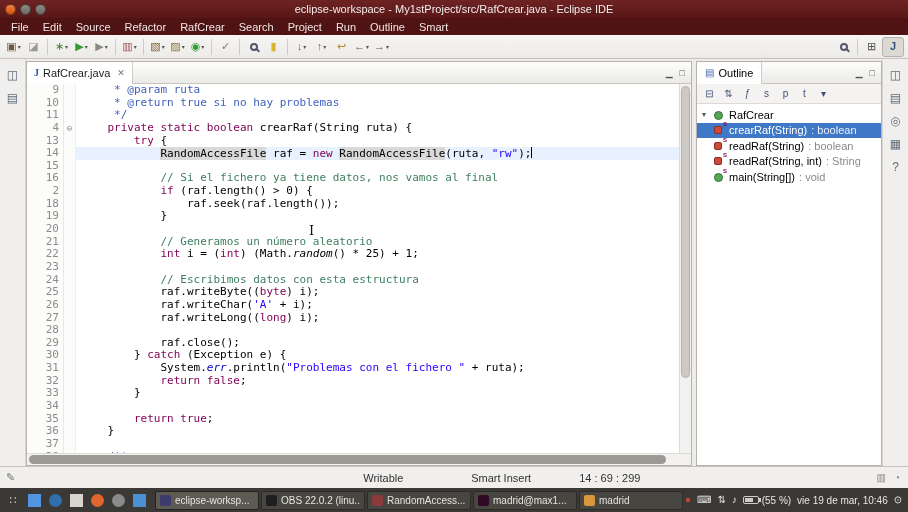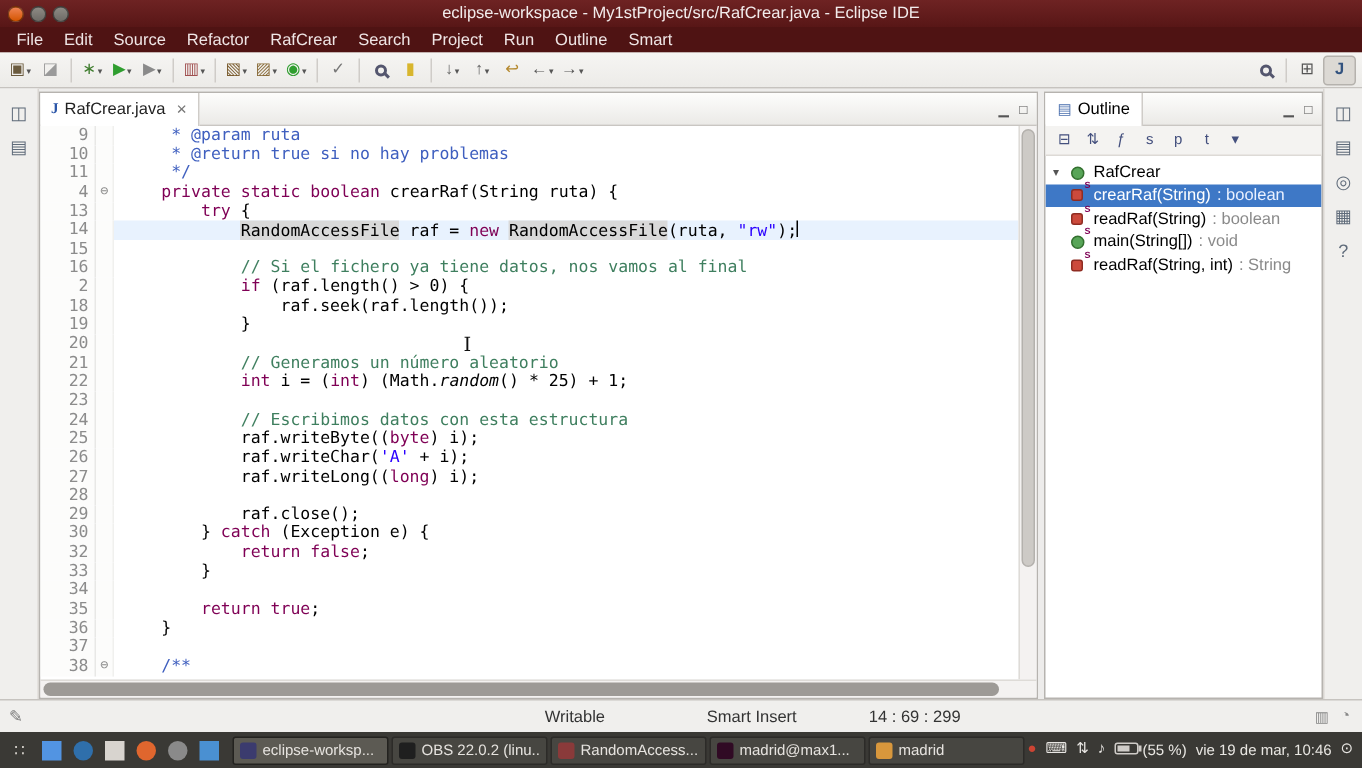--- a/index.html
+++ b/index.html
@@ -257,20 +257,21 @@
             <div class="cl"><span class="ln">21</span><span class="fold"></span><span class="ct"><span class="sg-pl">            </span><span class="sg-cm">// Generamos un número aleatorio</span></span></div>
             <div class="cl"><span class="ln">22</span><span class="fold"></span><span class="ct"><span class="sg-pl">            </span><span class="sg-kw">int</span><span class="sg-pl"> i = (</span><span class="sg-kw">int</span><span class="sg-pl">) (Math.</span><span class="sg-it">random</span><span class="sg-pl">() * 25) + 1;</span></span></div>
             <div class="cl"><span class="ln">23</span><span class="fold"></span><span class="ct"></span></div>
             <div class="cl"><span class="ln">24</span><span class="fold"></span><span class="ct"><span class="sg-pl">            </span><span class="sg-cm">// Escribimos datos con esta estructura</span></span></div>
             <div class="cl"><span class="ln">25</span><span class="fold"></span><span class="ct"><span class="sg-pl">            raf.writeByte((</span><span class="sg-kw">byte</span><span class="sg-pl">) i);</span></span></div>
             <div class="cl"><span class="ln">26</span><span class="fold"></span><span class="ct"><span class="sg-pl">            raf.writeChar(</span><span class="sg-st">'A'</span><span class="sg-pl"> + i);</span></span></div>
             <div class="cl"><span class="ln">27</span><span class="fold"></span><span class="ct"><span class="sg-pl">            raf.writeLong((</span><span class="sg-kw">long</span><span class="sg-pl">) i);</span></span></div>
             <div class="cl"><span class="ln">28</span><span class="fold"></span><span class="ct"></span></div>
             <div class="cl"><span class="ln">29</span><span class="fold"></span><span class="ct"><span class="sg-pl">            raf.close();</span></span></div>
             <div class="cl"><span class="ln">30</span><span class="fold"></span><span class="ct"><span class="sg-pl">        } </span><span class="sg-kw">catch</span><span class="sg-pl"> (Exception e) {</span></span></div>
+            <div class="cl"><span class="ln">31</span><span class="fold"></span><span class="ct"><span class="sg-pl">            System.</span><span class="sg-if">err</span><span class="sg-pl">.println(</span><span class="sg-st">"Problemas con el fichero "</span><span class="sg-pl"> + ruta);</span></span></div>
             <div class="cl"><span class="ln">32</span><span class="fold"></span><span class="ct"><span class="sg-pl">            </span><span class="sg-kw">return</span><span class="sg-pl"> </span><span class="sg-kw">false</span><span class="sg-pl">;</span></span></div>
             <div class="cl"><span class="ln">33</span><span class="fold"></span><span class="ct"><span class="sg-pl">        }</span></span></div>
             <div class="cl"><span class="ln">34</span><span class="fold"></span><span class="ct"></span></div>
             <div class="cl"><span class="ln">35</span><span class="fold"></span><span class="ct"><span class="sg-pl">        </span><span class="sg-kw">return</span><span class="sg-pl"> </span><span class="sg-kw">true</span><span class="sg-pl">;</span></span></div>
             <div class="cl"><span class="ln">36</span><span class="fold"></span><span class="ct"><span class="sg-pl">    }</span></span></div>
             <div class="cl"><span class="ln">37</span><span class="fold"></span><span class="ct"></span></div>
             <div class="cl"><span class="ln">38</span><span class="fold">⊖</span><span class="ct"><span class="sg-pl">    </span><span class="sg-jd">/**</span></span></div>
           </div>
         <div class="vscroll">
             <div class="vthumb"></div>
@@ -326,34 +327,34 @@
             <span class="oicon">
               <span class="shape-square"></span>
               <span class="sdec">S</span>
             </span>
             <span class="tlabel">readRaf(String)</span>
             <span class="tret"> : boolean</span>
           </div>
           <div class="trow child">
             <span class="texp"></span>
             <span class="oicon">
+              <span class="shape-square"></span>
+              <span class="sdec">S</span>
+            </span>
+            <span class="tlabel">readRaf(String, int)</span>
+            <span class="tret"> : String</span>
+          </div>
+          <div class="trow child">
+            <span class="texp"></span>
+            <span class="oicon">
               <span class="shape-circle"></span>
               <span class="sdec">S</span>
             </span>
             <span class="tlabel">main(String[])</span>
             <span class="tret"> : void</span>
-          </div>
-          <div class="trow child">
-            <span class="texp"></span>
-            <span class="oicon">
-              <span class="shape-square"></span>
-              <span class="sdec">S</span>
-            </span>
-            <span class="tlabel">readRaf(String, int)</span>
-            <span class="tret"> : String</span>
           </div>
         </div>
     </div>
 
     <div class="strip right" id="rightstrip">
         <span class="sicon">◫</span>
         <span class="sicon">▤</span>
         <span class="sicon">◎</span>
         <span class="sicon">▦</span>
         <span class="sicon">?</span>

